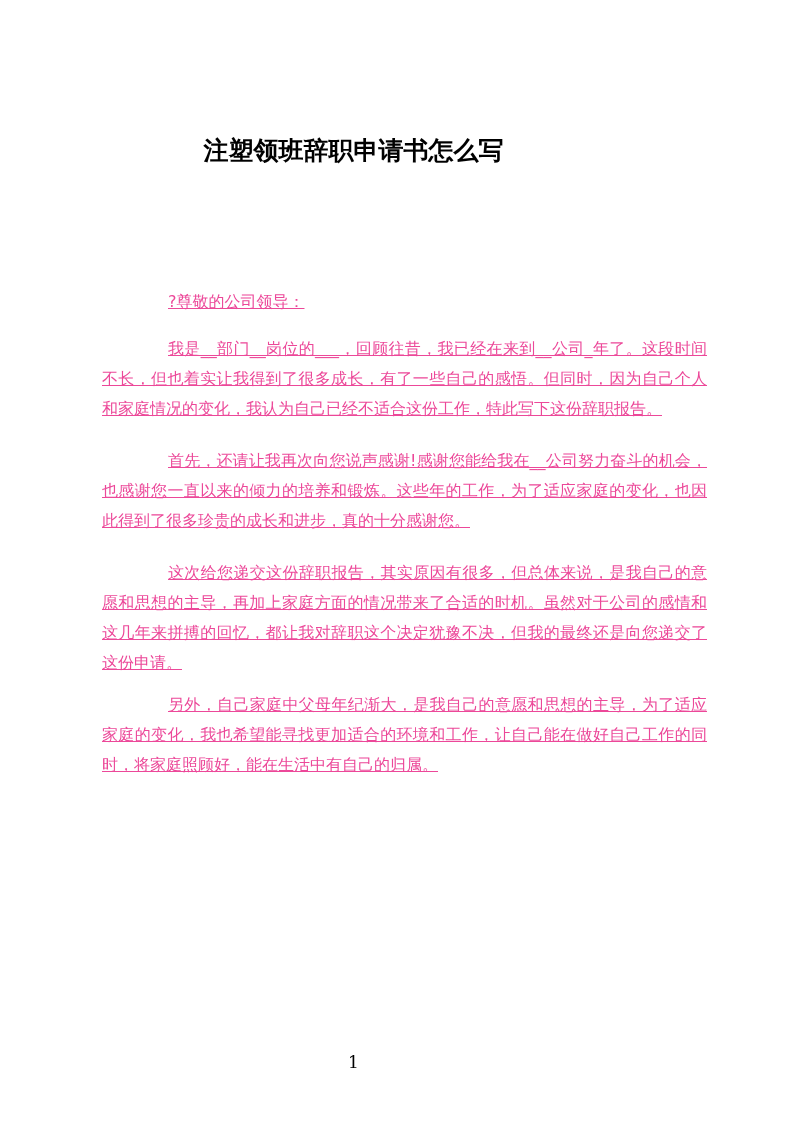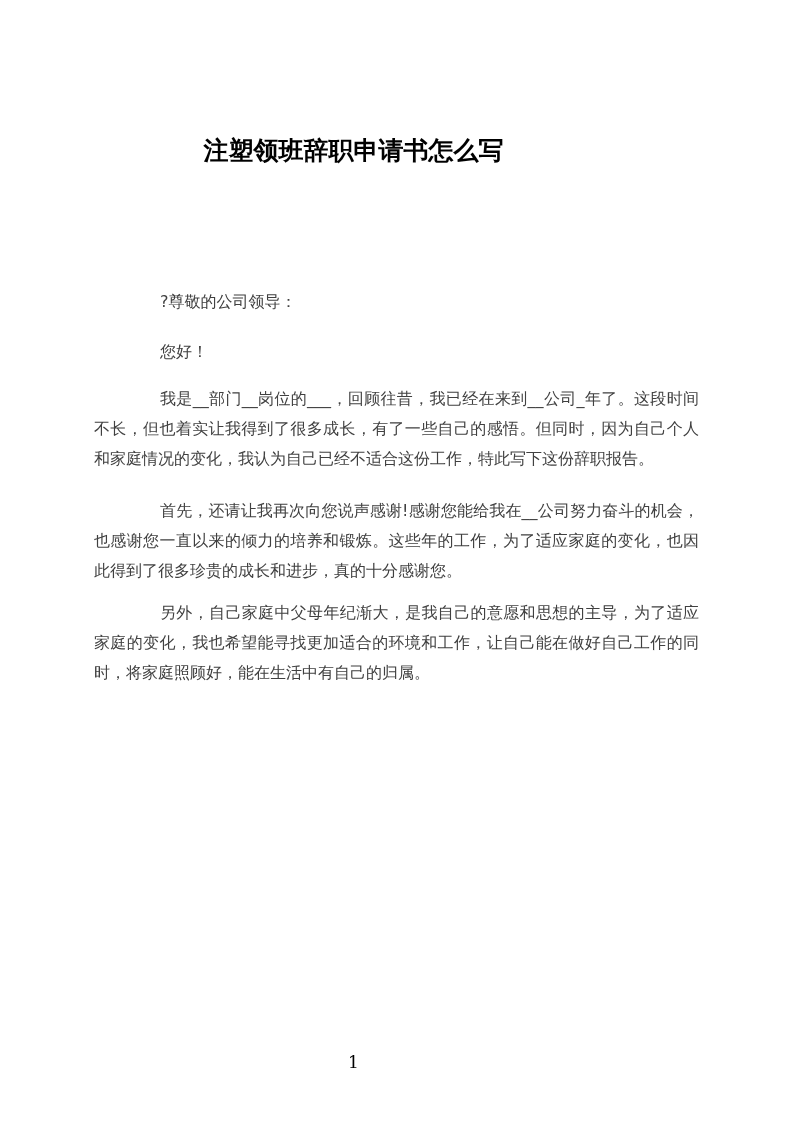--- a/index.html
+++ b/index.html
@@ -25,27 +25,28 @@
     margin: 0;
     text-align: center;
     font-size: 25px;
     line-height: 34px;
     font-weight: 700;
     color: #000000;
   }
   .content {
     position: absolute;
     top: 287px;
-    left: 94px;
+    left: 102px;
     width: 605px;
     font-size: 16px;
     line-height: 30px;
     text-align: justify;
     word-break: break-all;
-    color: #404040;
+    color: #ec4899;
+    text-decoration: underline;
   }
   .content p {
     margin: 0;
     text-indent: 66px;
   }
   .salutation { margin-top: 20px !important; }
   .para-1 { margin-top: 17px !important; }
   .para-2 { margin-top: 22px !important; }
   .para-3 { margin-top: 22px !important; }
   .para-4 { margin-top: 12px !important; }
@@ -66,26 +67,26 @@
 <body>
 
 <div class="page">
 
   <h1 class="doc-title">注塑领班辞职申请书怎么写</h1>
 
   <div class="content">
 
     <p class="greeting">?尊敬的公司领导：</p>
 
-    <p class="salutation">您好！</p>
 
     <p class="para-1">我是__部门__岗位的___，回顾往昔，我已经在来到__公司_年了。这段时间不长，但也着实让我得到了很多成长，有了一些自己的感悟。但同时，因为自己个人和家庭情况的变化，我认为自己已经不适合这份工作，特此写下这份辞职报告。</p>
 
     <p class="para-2">首先，还请让我再次向您说声感谢!感谢您能给我在__公司努力奋斗的机会，也感谢您一直以来的倾力的培养和锻炼。这些年的工作，为了适应家庭的变化，也因此得到了很多珍贵的成长和进步，真的十分感谢您。</p>
 
+    <p class="para-3">这次给您递交这份辞职报告，其实原因有很多，但总体来说，是我自己的意愿和思想的主导，再加上家庭方面的情况带来了合适的时机。虽然对于公司的感情和这几年来拼搏的回忆，都让我对辞职这个决定犹豫不决，但我的最终还是向您递交了这份申请。</p>
 
 
     <p class="para-5">另外，自己家庭中父母年纪渐大，是我自己的意愿和思想的主导，为了适应家庭的变化，我也希望能寻找更加适合的环境和工作，让自己能在做好自己工作的同时，将家庭照顾好，能在生活中有自己的归属。</p>
 
   </div>
 
   <div class="page-number">1</div>
 
 </div>
 

